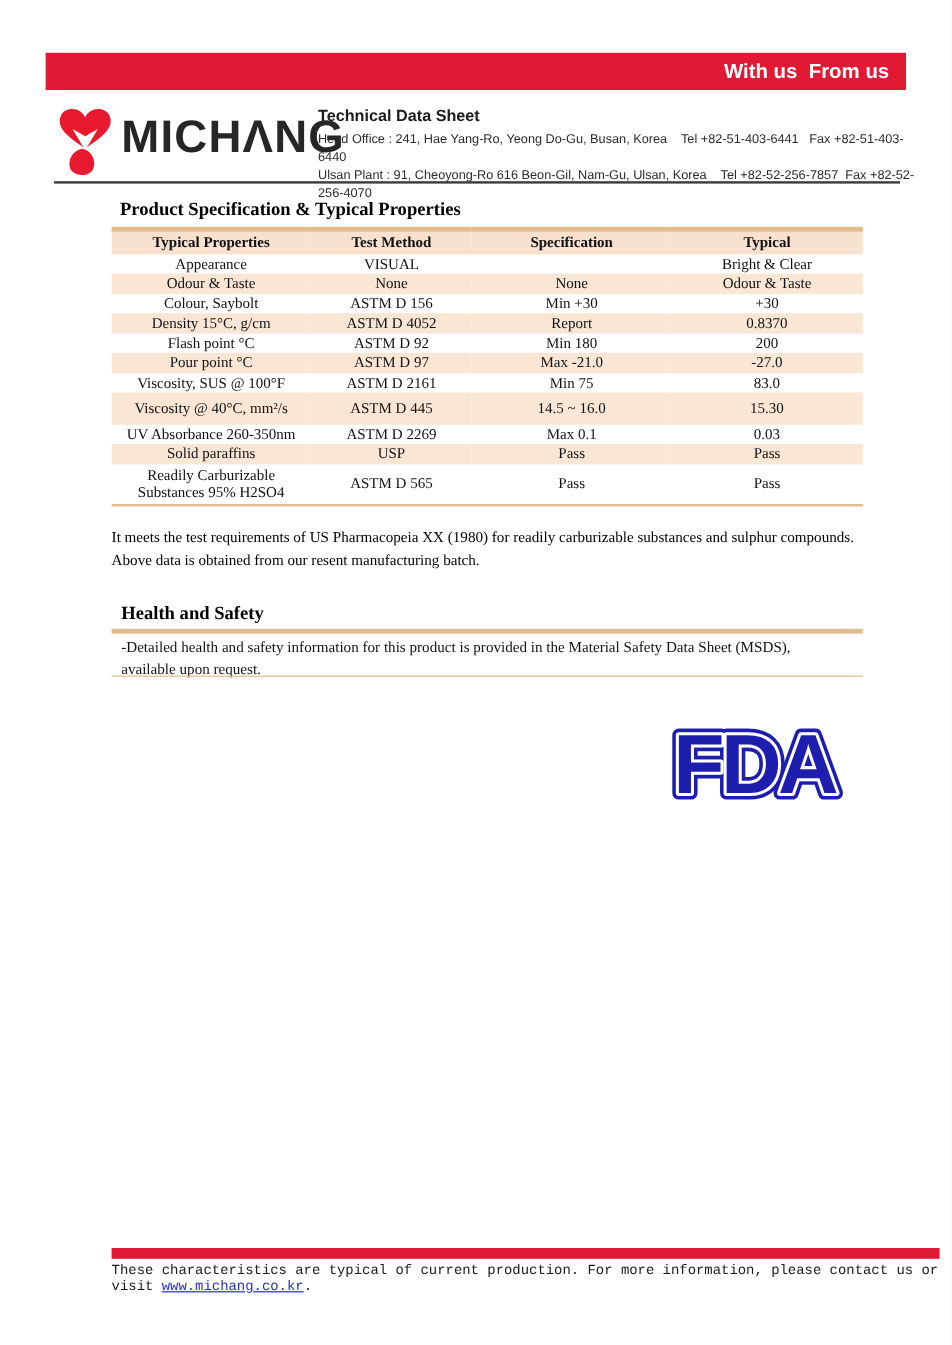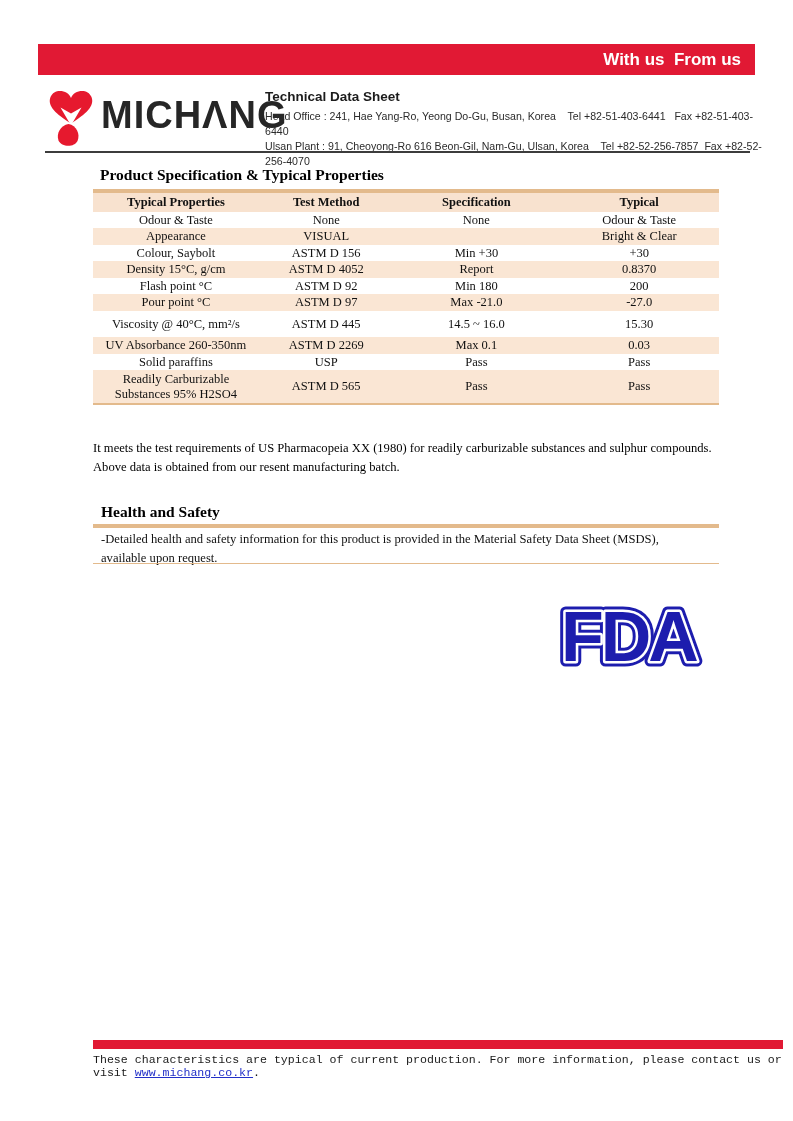--- a/index.html
+++ b/index.html
@@ -119,32 +119,32 @@
       <thead>
         <tr>
           <th>Typical Properties</th>
           <th>Test Method</th>
           <th>Specification</th>
           <th>Typical</th>
         </tr>
       </thead>
       <tbody>
         <tr>
+          <td>Appearance</td>
+          <td>VISUAL</td>
+          <td></td>
+          <td>Bright &amp; Clear</td>
+        </tr>
+        <tr>
           <td>Odour &amp; Taste</td>
           <td>None</td>
           <td>None</td>
           <td>Odour &amp; Taste</td>
         </tr>
         <tr>
-          <td>Appearance</td>
-          <td>VISUAL</td>
-          <td></td>
-          <td>Bright &amp; Clear</td>
-        </tr>
-        <tr>
           <td>Colour, Saybolt</td>
           <td>ASTM D 156</td>
           <td>Min +30</td>
           <td>+30</td>
         </tr>
         <tr>
           <td>Density 15°C, g/cm</td>
           <td>ASTM D 4052</td>
           <td>Report</td>
           <td>0.8370</td>
@@ -153,20 +153,26 @@
           <td>Flash point °C</td>
           <td>ASTM D 92</td>
           <td>Min 180</td>
           <td>200</td>
         </tr>
         <tr>
           <td>Pour point °C</td>
           <td>ASTM D 97</td>
           <td>Max -21.0</td>
           <td>-27.0</td>
+        </tr>
+        <tr>
+          <td>Viscosity, SUS @ 100°F</td>
+          <td>ASTM D 2161</td>
+          <td>Min 75</td>
+          <td>83.0</td>
         </tr>
         <tr class="tall">
           <td>Viscosity @ 40°C,  mm²/s</td>
           <td>ASTM D 445</td>
           <td>14.5 ~ 16.0</td>
           <td>15.30</td>
         </tr>
         <tr>
           <td>UV Absorbance 260-350nm</td>
           <td>ASTM D 2269</td>

